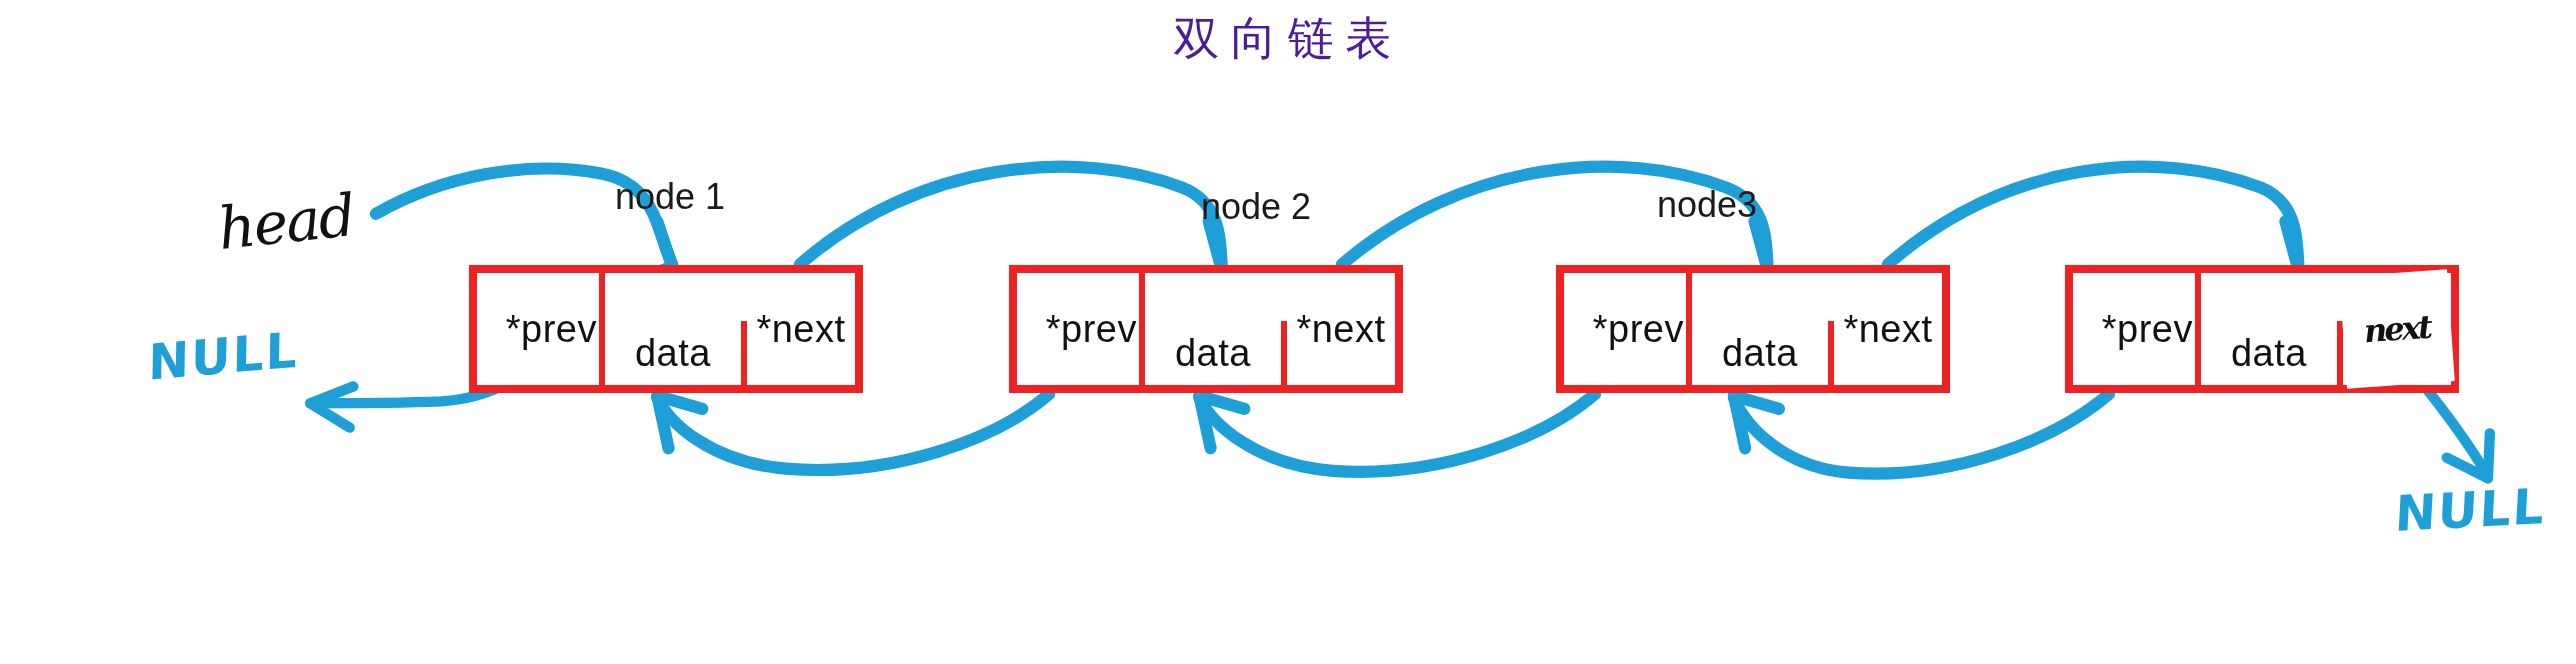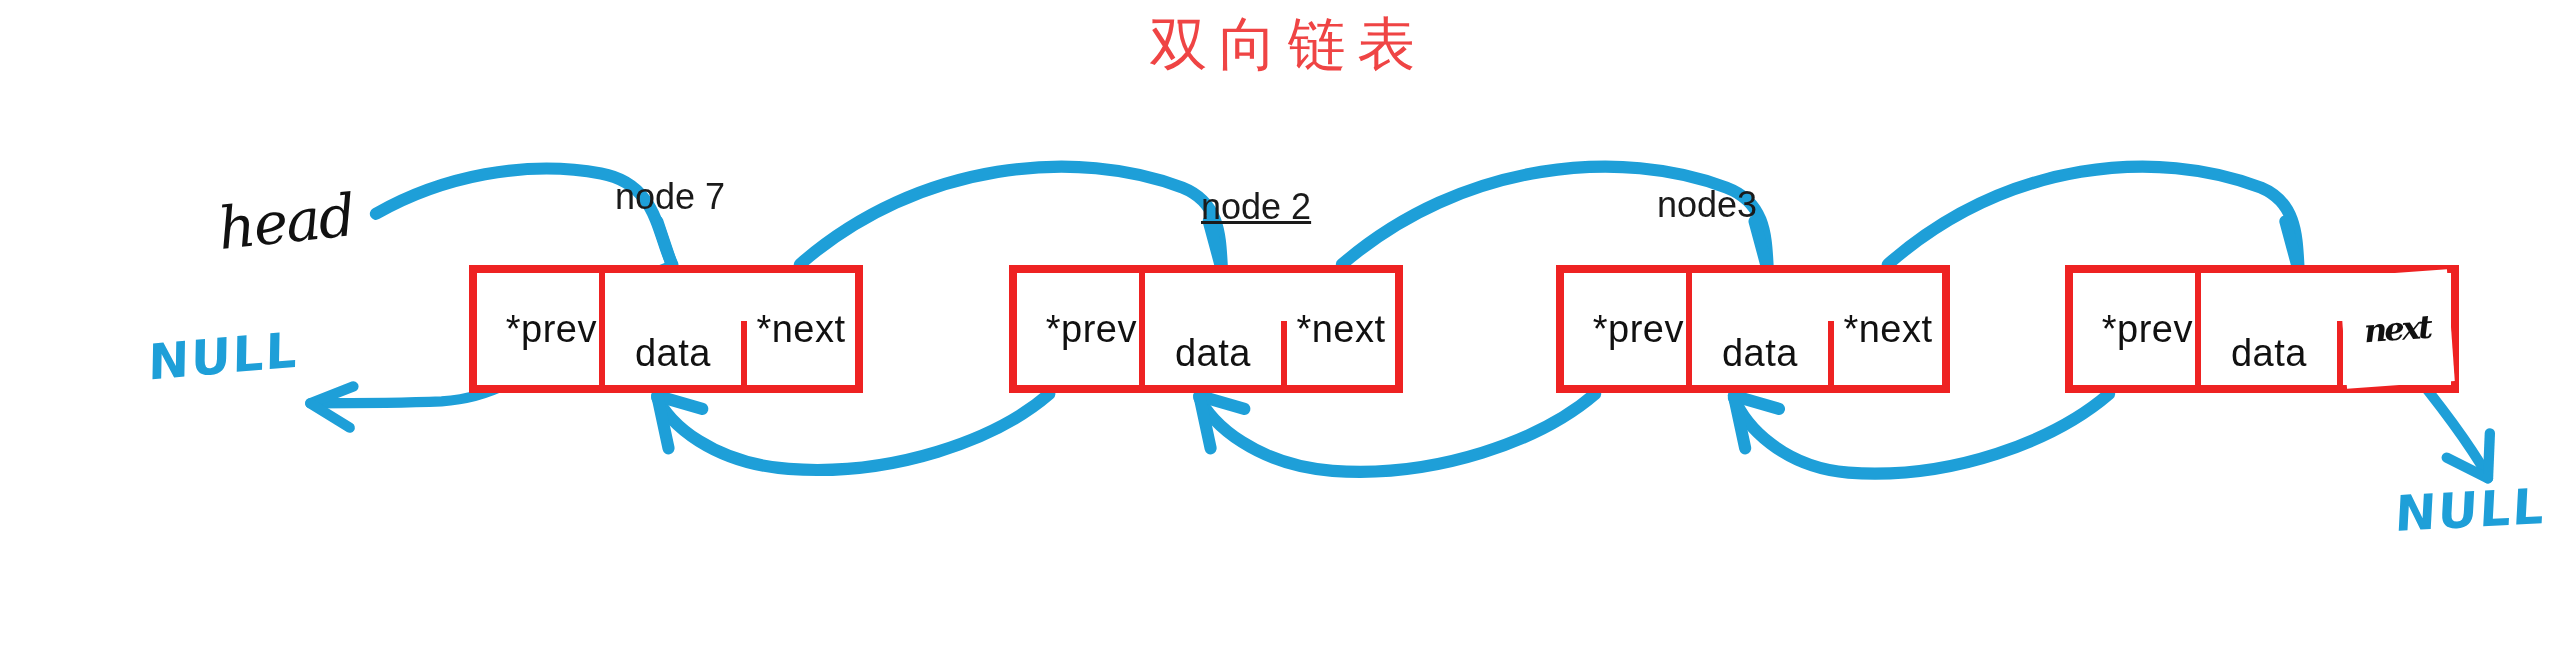--- a/index.html
+++ b/index.html
@@ -6,21 +6,21 @@
   html,body{margin:0;padding:0;background:#ffffff;}
   body{
     font-family:"Liberation Sans","DejaVu Sans",sans-serif;
     width:2576px;height:664px;overflow:hidden;position:relative;
   }
   #canvas{position:absolute;left:0;top:0;width:2576px;height:664px;background:#fff;}
 
   
   .title{
     position:absolute;left:0;top:13px;width:2576px;text-align:center;
-    font-size:58px;color:#ef4444;letter-spacing:11.3px;font-weight:400;
+    font-size:46px;color:#4c1d95;letter-spacing:11.3px;font-weight:400;
     font-family:"DejaVu Sans","Liberation Sans",sans-serif;
     line-height:1.1;white-space:nowrap;
   }
 
   
   .node{
     position:absolute;top:265px;height:128px;
     border:8.4px solid #ee2222;box-sizing:border-box;background:#fff;
     display:flex;flex-direction:row;align-items:stretch;padding-left:27px;
   }
@@ -124,22 +124,22 @@
       <path class="link" d="M 1848 422 L 1860 478"></path>
     </g>
 
     <g>
       <path class="link-thin" d="M 556 400 C 528 418 500 426 470 428 C 420 430 370 430 332 430"></path>
       <path class="link-thin" d="M 330 430 L 376 412"></path>
       <path class="link-thin" d="M 330 430 L 372 456"></path>
     </g>
   </svg>
 
-  <div class="caption" style="left:615px;top:176px;">node 7</div>
-  <div class="caption" style="left:1201px;top:186px;text-decoration:underline;">node 2</div>
+  <div class="caption" style="left:615px;top:176px;">node 1</div>
+  <div class="caption" style="left:1201px;top:186px;">node 2</div>
   <div class="caption" style="left:1657px;top:184px;">node3</div>
 
   <div class="node" style="left:469px;width:394px;">
     <div class="cell prev">*prev</div>
     <div class="cell data">data</div>
     <div class="cell next">*next</div>
   </div>
 
   <div class="node" style="left:1009px;width:394px;">
     <div class="cell prev">*prev</div>

